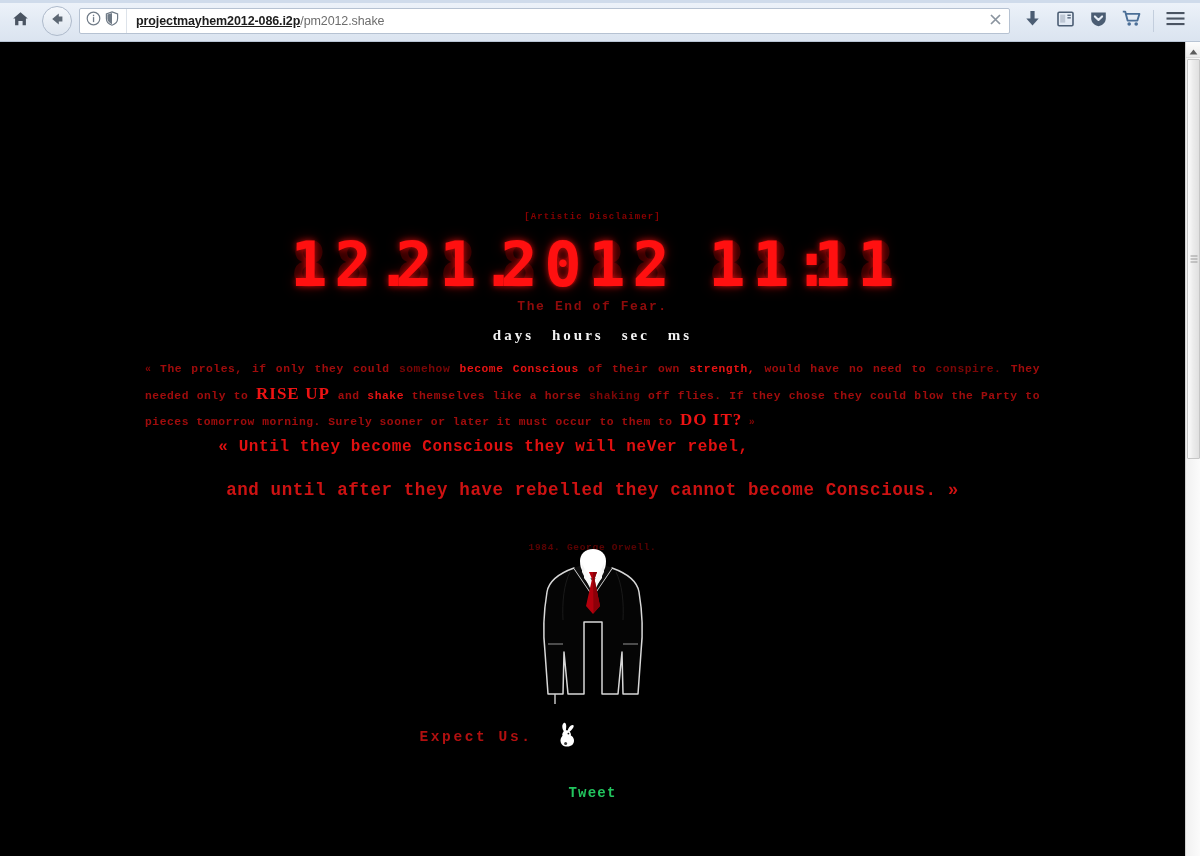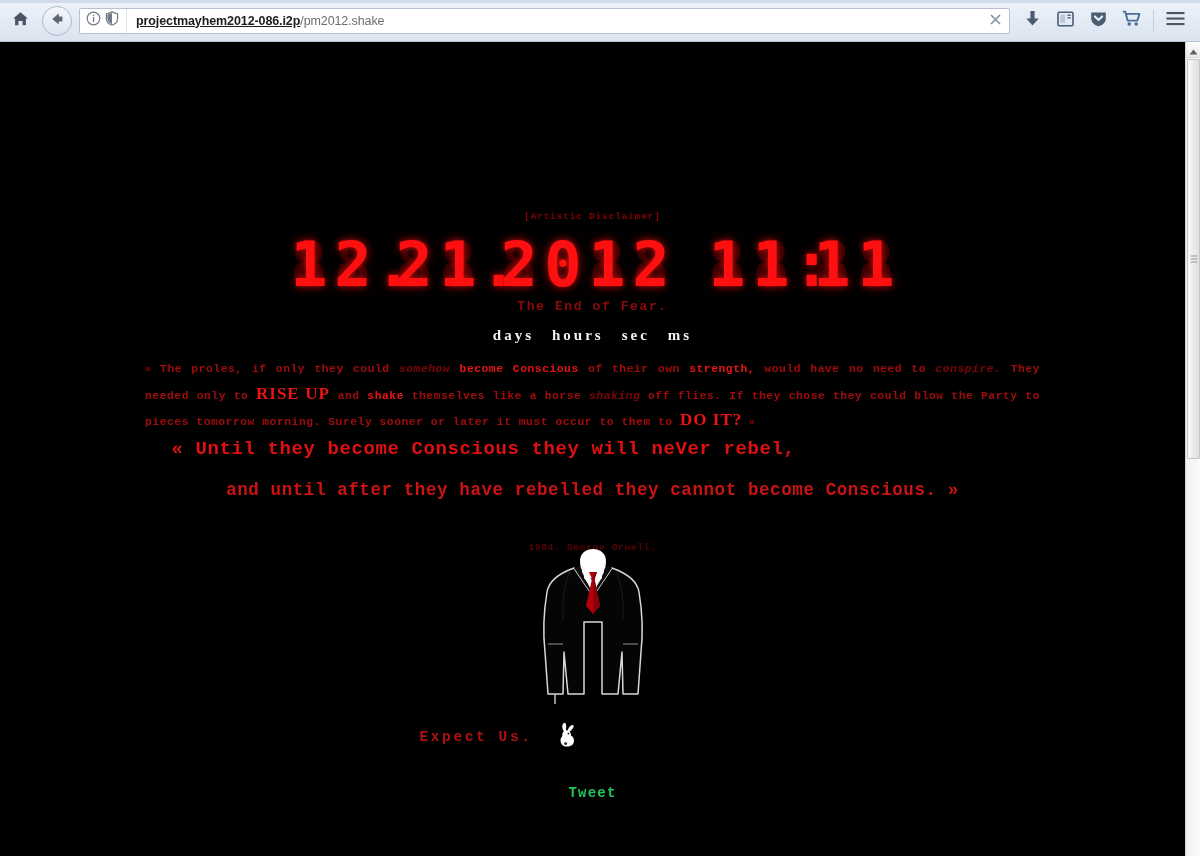--- a/index.html
+++ b/index.html
@@ -186,36 +186,36 @@
     width: 895px;
     font-family: "Liberation Mono", monospace;
     font-size: 11.3px;
     line-height: 23.5px;
     letter-spacing: 0.55px;
     text-align: justify;
     color: #a00c0c;
     font-weight: bold;
   }
   #orwell-para .bright { color: #e81414; }
-  #orwell-para .dim    { color: #7d0606; font-style: italic; }
+  #orwell-para .dim    { color: #7d0606; }
   #orwell-para .big {
     font-family: "Liberation Serif", serif;
     font-size: 17px;
     font-weight: 700;
     color: #ee1313;
     letter-spacing: 1px;
   }
   #orwell-para .guill { color: #8a0505; font-size: 10px; }
 
   
   #quote-1 {
     position: absolute; top: 396px; left: 0; width: 967px;
     text-align: center;
     font-family: "Liberation Mono", monospace;
-    font-size: 19px;
+    font-size: 16px;
     letter-spacing: 0.6px;
     color: #e01010;
     font-weight: bold;
   }
   #quote-2 {
     position: absolute; top: 438px; left: 0; width: 1185px;
     text-align: center;
     font-family: "Liberation Mono", monospace;
     font-size: 17.5px;
     letter-spacing: 0.6px;

